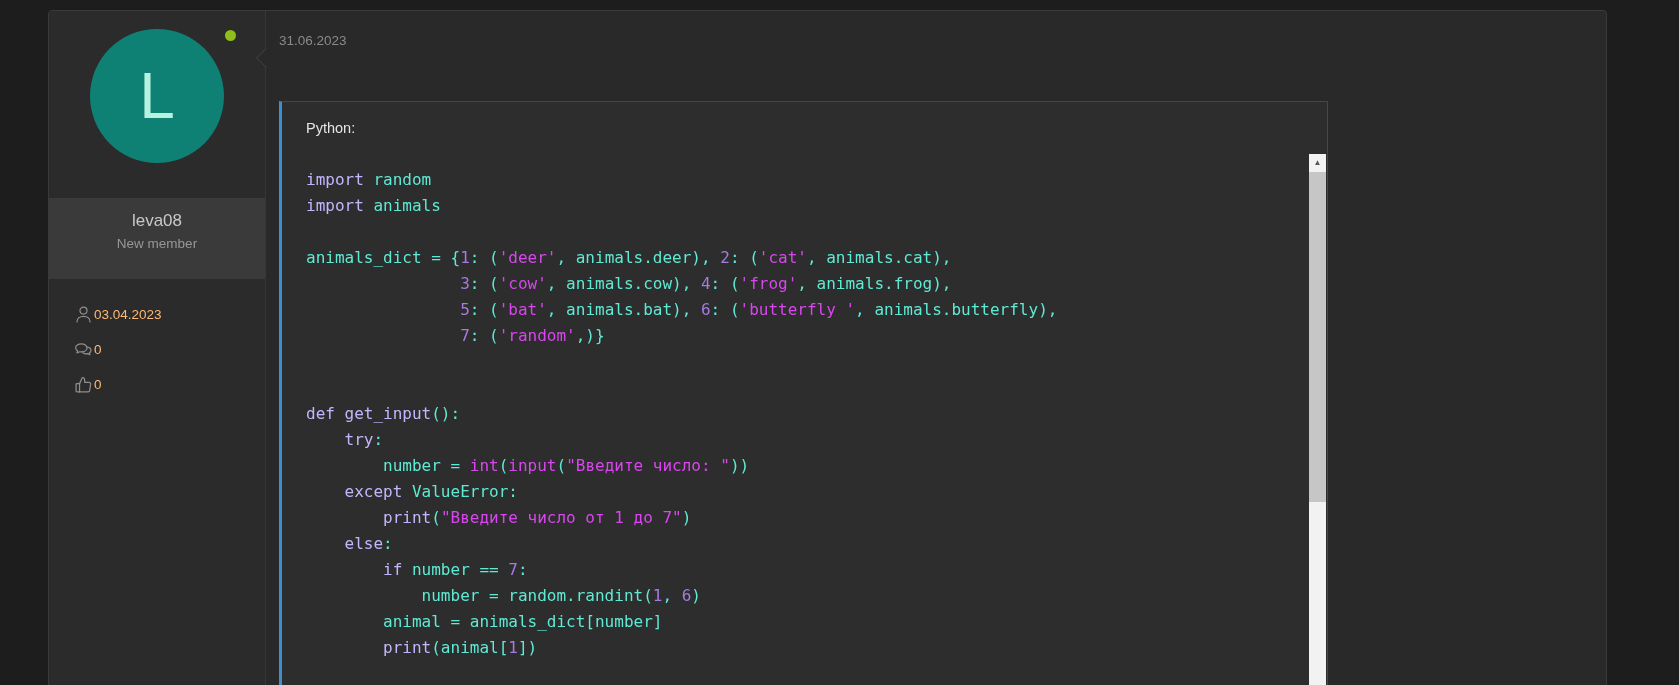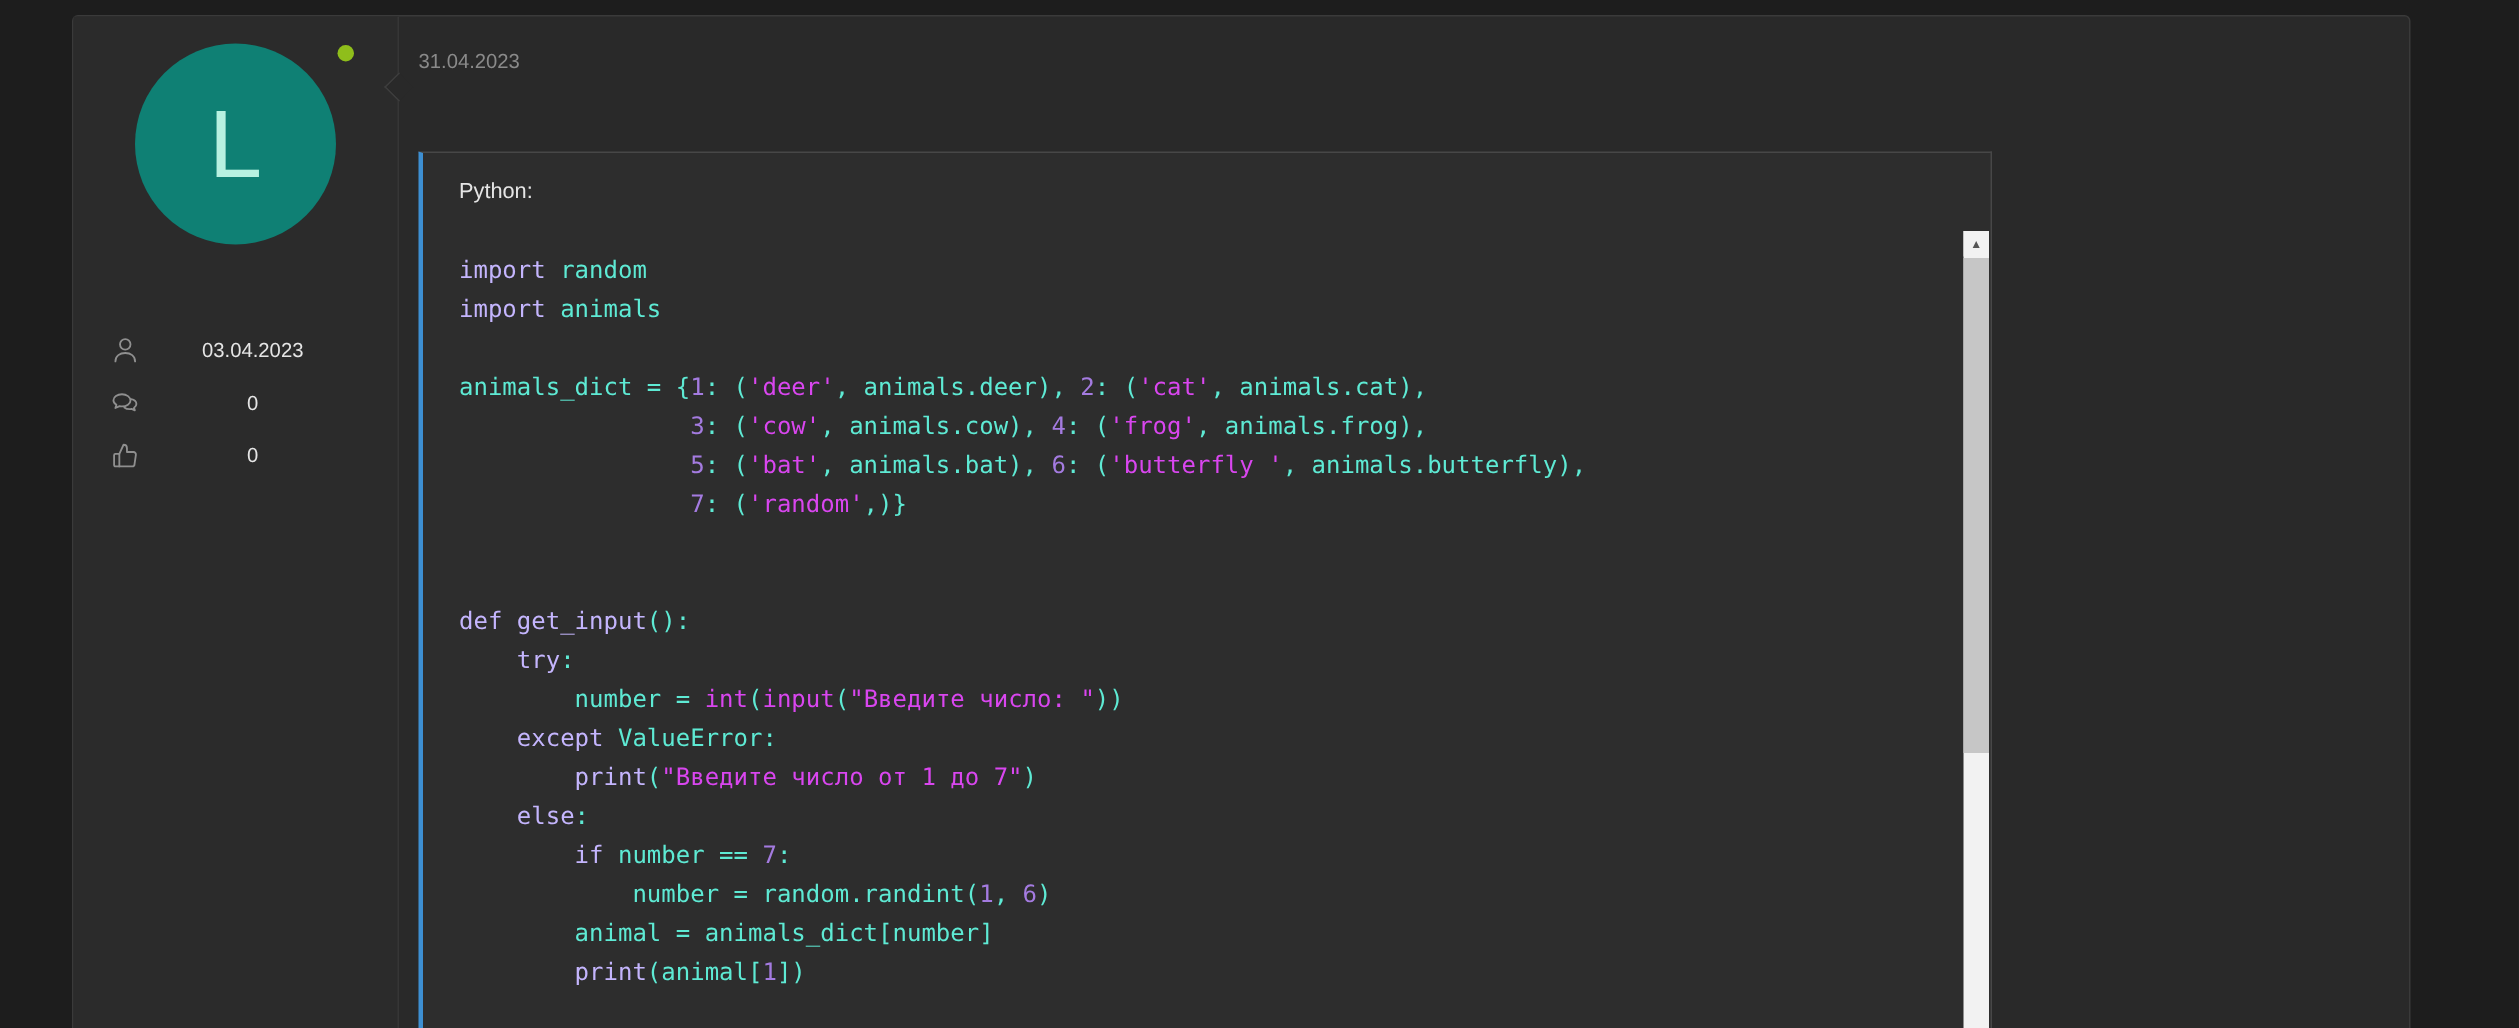--- a/index.html
+++ b/index.html
@@ -17,21 +17,21 @@
   .avatar span { color:#b7f1e1; font-size:64px; font-weight:300; line-height:1; }
   .online-dot { position:absolute; left:176px; top:19px; width:11px; height:11px;
                 border-radius:50%; background:#8fbe1b; }
   .name-band { height:81px; background:#3a3a3a; text-align:center; padding-top:13px; }
   .username { color:#c9c9c9; font-size:17px; font-weight:500; cursor:pointer; }
   .userrole { color:#979797; font-size:13.5px; margin-top:5px; }
   .stats { padding:18px 22px 0 24px; }
   .stat-row { display:flex; align-items:center; height:35px; }
   .stat-row svg { width:21px; height:21px; stroke:#8f8f8f; fill:none;
                   stroke-width:1.4; stroke-linecap:round; stroke-linejoin:round; }
-  .stat-val { flex:1; text-align:center; color:#e5e5e5; font-size:13.5px; }
+  .stat-val { flex:1; text-align:left; color:#fdba74; font-size:13.5px; }
   
   .content { position:absolute; left:218px; top:0; right:0; height:100%; }
   .bubble-arrow { position:absolute; left:-8px; top:40px; width:14px; height:14px;
                   background:#292929; border-left:1px solid #3e3e3e;
                   border-bottom:1px solid #3e3e3e; transform:rotate(45deg); }
   .post-date { position:absolute; left:12px; top:22px; color:#8a8a8a;
                font-size:13.5px; cursor:pointer; }
   .post-title { position:absolute; left:12px; top:55px; color:#d9d9d9;
                 font-size:19.5px; font-weight:400; }
   
@@ -62,20 +62,24 @@
 
 <div class="post-card">
 
   <aside class="sidebar">
     <div class="avatar-cell">
       <div class="avatar">
         <span>L</span>
       </div>
       <div class="online-dot"></div>
     </div>
+    <div class="name-band">
+      <div class="username">leva08</div>
+      <div class="userrole">New member</div>
+    </div>
     <div class="stats">
       <div class="stat-row">
         <svg viewBox="0 0 24 24">
           <circle cx="12" cy="7.5" r="4"></circle>
             <path d="M4.5 20.5c0-4.2 3.4-6.4 7.5-6.4s7.5 2.2 7.5 6.4"></path>
         </svg>
         <span class="stat-val">03.04.2023</span>
       </div>
       <div class="stat-row">
         <svg viewBox="0 0 24 24">
@@ -89,21 +93,21 @@
           <path d="M7.5 11v9.5H4.5a1 1 0 0 1-1-1V12a1 1 0 0 1 1-1h3z"></path>
           <path d="M7.5 11l3.2-7c1.5 0 2.6 1.1 2.6 2.6V9.5h4.9a1.9 1.9 0 0 1 1.9 2.2l-1 6.9a1.9 1.9 0 0 1-1.9 1.9H7.5"></path>
         </svg>
         <span class="stat-val">0</span>
       </div>
     </div>
   </aside>
 
   <section class="content">
     <div class="bubble-arrow"></div>
-    <a class="post-date">31.04.2023</a>
+    <a class="post-date">31.06.2023</a>
 
     <div class="code-block">
       <div class="code-lang">Python:</div>
       <div class="code-scroll">
         <div class="code-content"><div class="code-line"><span class="tok-k">import</span><span class="tok-d"> random</span></div><div class="code-line"><span class="tok-k">import</span><span class="tok-d"> animals</span></div><div class="code-line">&nbsp;</div><div class="code-line"><span class="tok-d">animals_dict = {</span><span class="tok-n">1</span><span class="tok-d">: (</span><span class="tok-s">'deer'</span><span class="tok-d">, animals.deer), </span><span class="tok-n">2</span><span class="tok-d">: (</span><span class="tok-s">'cat'</span><span class="tok-d">, animals.cat),</span></div><div class="code-line"><span class="tok-d">                </span><span class="tok-n">3</span><span class="tok-d">: (</span><span class="tok-s">'cow'</span><span class="tok-d">, animals.cow), </span><span class="tok-n">4</span><span class="tok-d">: (</span><span class="tok-s">'frog'</span><span class="tok-d">, animals.frog),</span></div><div class="code-line"><span class="tok-d">                </span><span class="tok-n">5</span><span class="tok-d">: (</span><span class="tok-s">'bat'</span><span class="tok-d">, animals.bat), </span><span class="tok-n">6</span><span class="tok-d">: (</span><span class="tok-s">'butterfly '</span><span class="tok-d">, animals.butterfly),</span></div><div class="code-line"><span class="tok-d">                </span><span class="tok-n">7</span><span class="tok-d">: (</span><span class="tok-s">'random'</span><span class="tok-d">,)}</span></div><div class="code-line">&nbsp;</div><div class="code-line">&nbsp;</div><div class="code-line"><span class="tok-k">def get_input</span><span class="tok-d">():</span></div><div class="code-line"><span class="tok-d">    </span><span class="tok-k">try</span><span class="tok-d">:</span></div><div class="code-line"><span class="tok-d">        number = </span><span class="tok-s">int</span><span class="tok-d">(</span><span class="tok-s">input</span><span class="tok-d">(</span><span class="tok-s">"Введите число: "</span><span class="tok-d">))</span></div><div class="code-line"><span class="tok-d">    </span><span class="tok-k">except</span><span class="tok-d"> ValueError:</span></div><div class="code-line"><span class="tok-d">        </span><span class="tok-k">print</span><span class="tok-d">(</span><span class="tok-s">"Введите число от 1 до 7"</span><span class="tok-d">)</span></div><div class="code-line"><span class="tok-d">    </span><span class="tok-k">else</span><span class="tok-d">:</span></div><div class="code-line"><span class="tok-d">        </span><span class="tok-k">if</span><span class="tok-d"> number == </span><span class="tok-n">7</span><span class="tok-d">:</span></div><div class="code-line"><span class="tok-d">            number = random.randint(</span><span class="tok-n">1</span><span class="tok-d">, </span><span class="tok-n">6</span><span class="tok-d">)</span></div><div class="code-line"><span class="tok-d">        animal = animals_dict[number]</span></div><div class="code-line"><span class="tok-d">        </span><span class="tok-k">print</span><span class="tok-d">(animal[</span><span class="tok-n">1</span><span class="tok-d">])</span></div></div>
         <div class="scrollbar">
           <div class="scroll-up">▲</div>
           <div class="scroll-thumb"></div>
         </div>
       </div>

